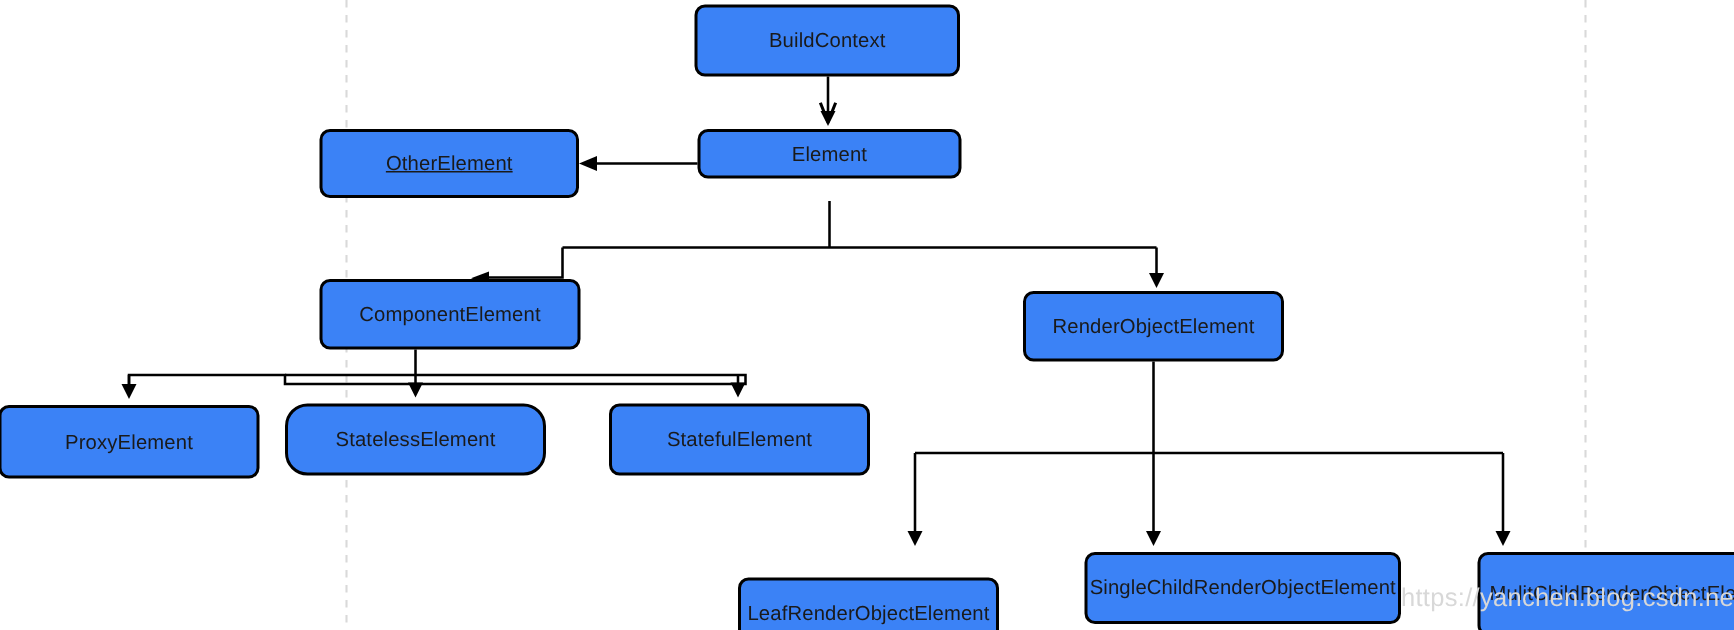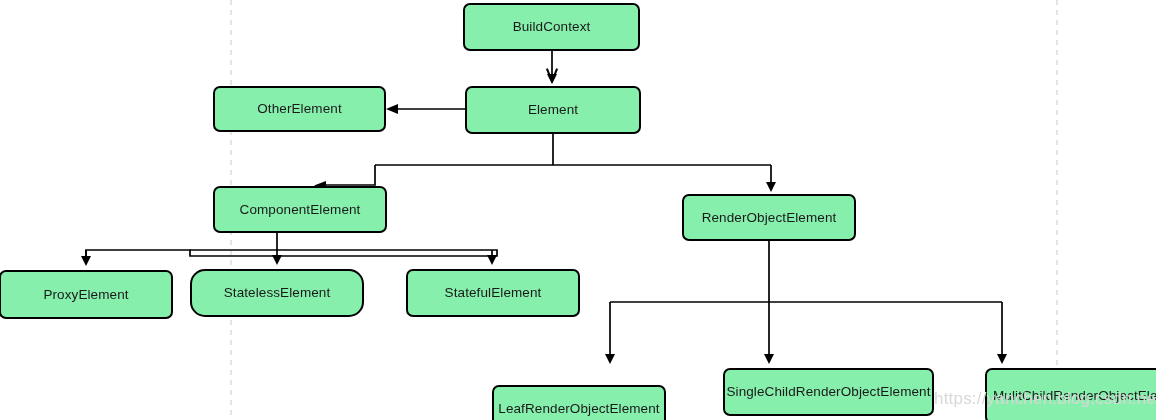--- a/index.html
+++ b/index.html
@@ -20,21 +20,21 @@
     left: 0;
     top: 0;
     width: 1156px;
     height: 420px;
   }
   .node {
     position: absolute;
     box-sizing: border-box;
     border: 2.2px solid #000000;
     border-radius: 7px;
-    background: #86efac;
+    background: #3b82f6;
     display: flex;
     align-items: center;
     justify-content: center;
     color: #1a1a1a;
     font-size: 13.5px;
     line-height: 1;
     letter-spacing: 0.1px;
     white-space: nowrap;
     z-index: 3;
   }
@@ -111,23 +111,23 @@
       <path d="M 769 302 L 769 360"></path>
       <path d="M 764 354 L 769 364 L 774 354 z" fill="#000000" stroke="none"></path>
 
       <path d="M 1002 302 L 1002 360"></path>
       <path d="M 997 354 L 1002 364 L 1007 354 z" fill="#000000" stroke="none"></path>
     </g>
   </svg>
 
   <div class="node" style="left:463px; top:3px; width:177px; height:48px;">BuildContext</div>
 
-  <div class="node" style="left:465px; top:86px; width:176px; height:48px;">Element</div>
+  <div class="node" style="left:465px; top:86px; width:176px; height:33px;">Element</div>
 
-  <div class="node" style="left:213px; top:86px; width:173px; height:46px;">OtherElement</div>
+  <div class="node" style="left:213px; top:86px; width:173px; height:46px;text-decoration:underline;">OtherElement</div>
 
   <div class="node" style="left:213px; top:186px; width:174px; height:47px;">ComponentElement</div>
 
   <div class="node" style="left:-1px; top:270px; width:174px; height:49px;">ProxyElement</div>
 
   <div class="node" style="left:682px; top:194px; width:174px; height:47px;">RenderObjectElement</div>
 
   <div class="node" style="left:190px; top:269px; width:174px; height:48px;border-radius:15px;">StatelessElement</div>
 
   <div class="node" style="left:406px; top:269px; width:174px; height:48px;">StatefulElement</div>

